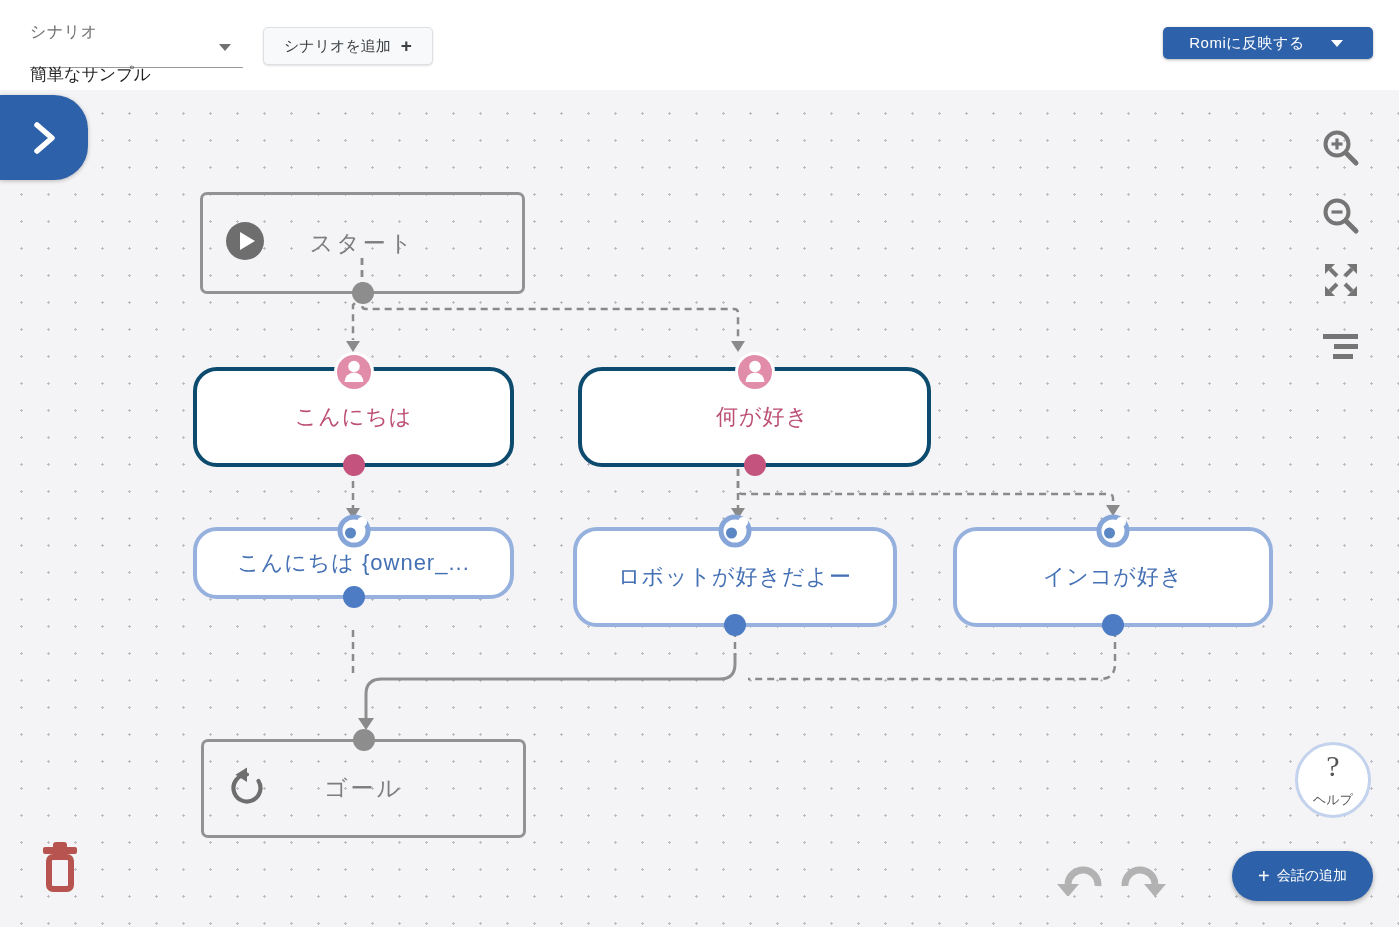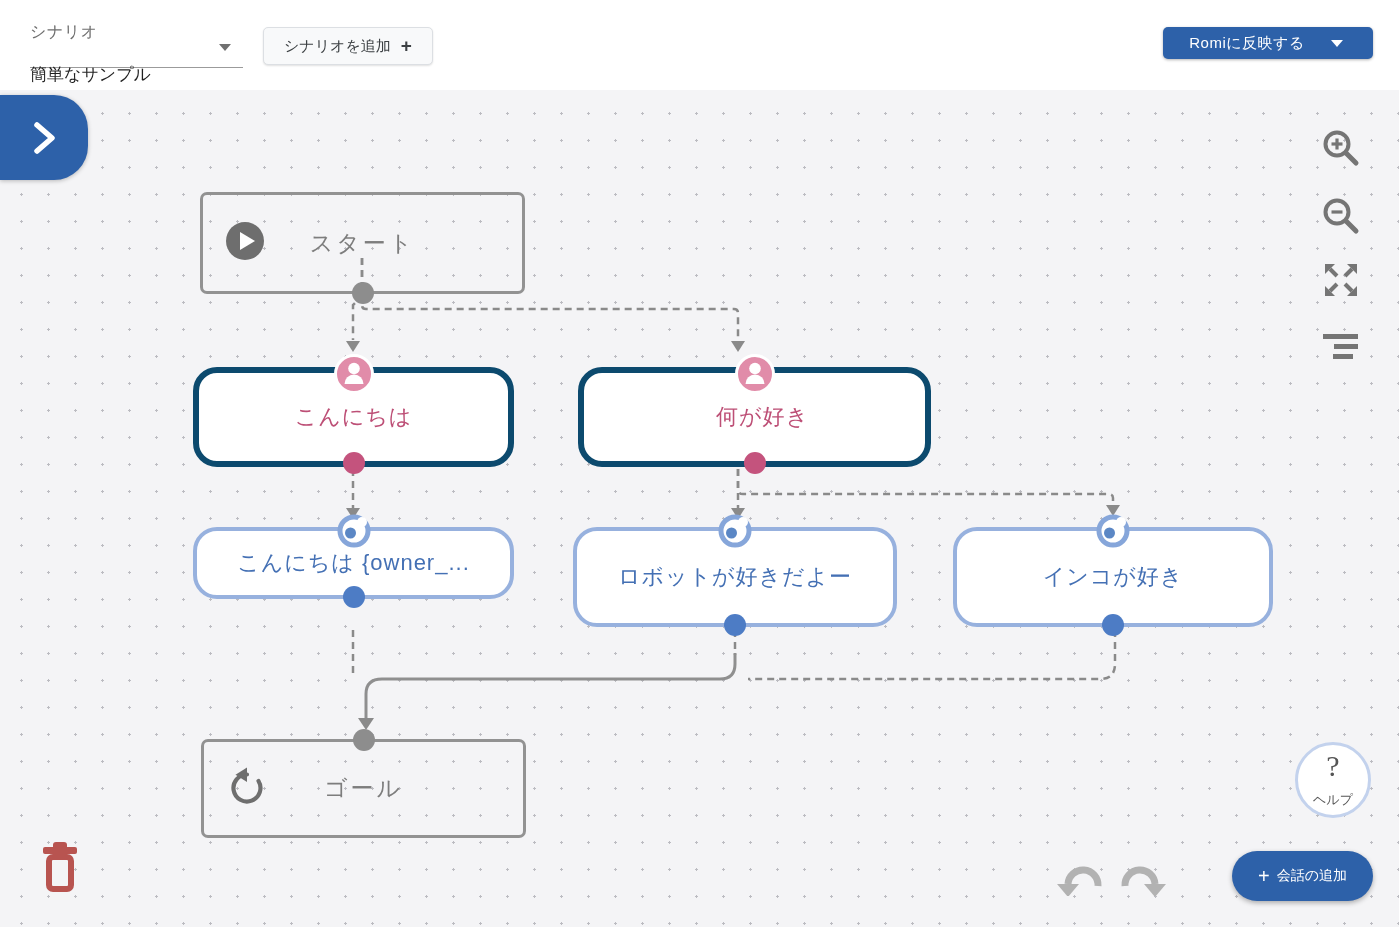--- a/index.html
+++ b/index.html
@@ -40,21 +40,21 @@
   svg.edges { position:absolute; left:0; top:0; width:1399px; height:927px;
     z-index:1; pointer-events:none; }
 
   
   .node { position:absolute; background:#fff; z-index:2; display:flex;
     align-items:center; justify-content:center; cursor:pointer; }
   .node .label { letter-spacing:1px; }
   .node-sys { background:transparent; border:3px solid #929292; border-radius:7px; }
   .node-sys .label { color:#7d7d7d; font-size:23px; letter-spacing:3px; }
   .node-sys .sysicon { position:absolute; left:22px; top:50%; transform:translateY(-50%); }
-  .node-user { border:6px solid #0c4a6e; border-radius:24px; }
+  .node-user { border:4px solid #0c4a6e; border-radius:24px; }
   .node-user .label { color:#bd4f76; font-size:22px; }
   .node-bot { border:4px solid #97b1de; border-radius:24px; }
   .node-bot .label { color:#4470b4; font-size:22px; }
 
   .port { position:absolute; left:50%; transform:translateX(-50%); border-radius:50%;
     width:22px; height:22px; cursor:pointer; }
   .port-bottom { bottom:-13px; }
   .port-top { top:-13px; }
   .port-gray { background:#8d8d8d; }
   .port-pink { background:#c4537d; }

